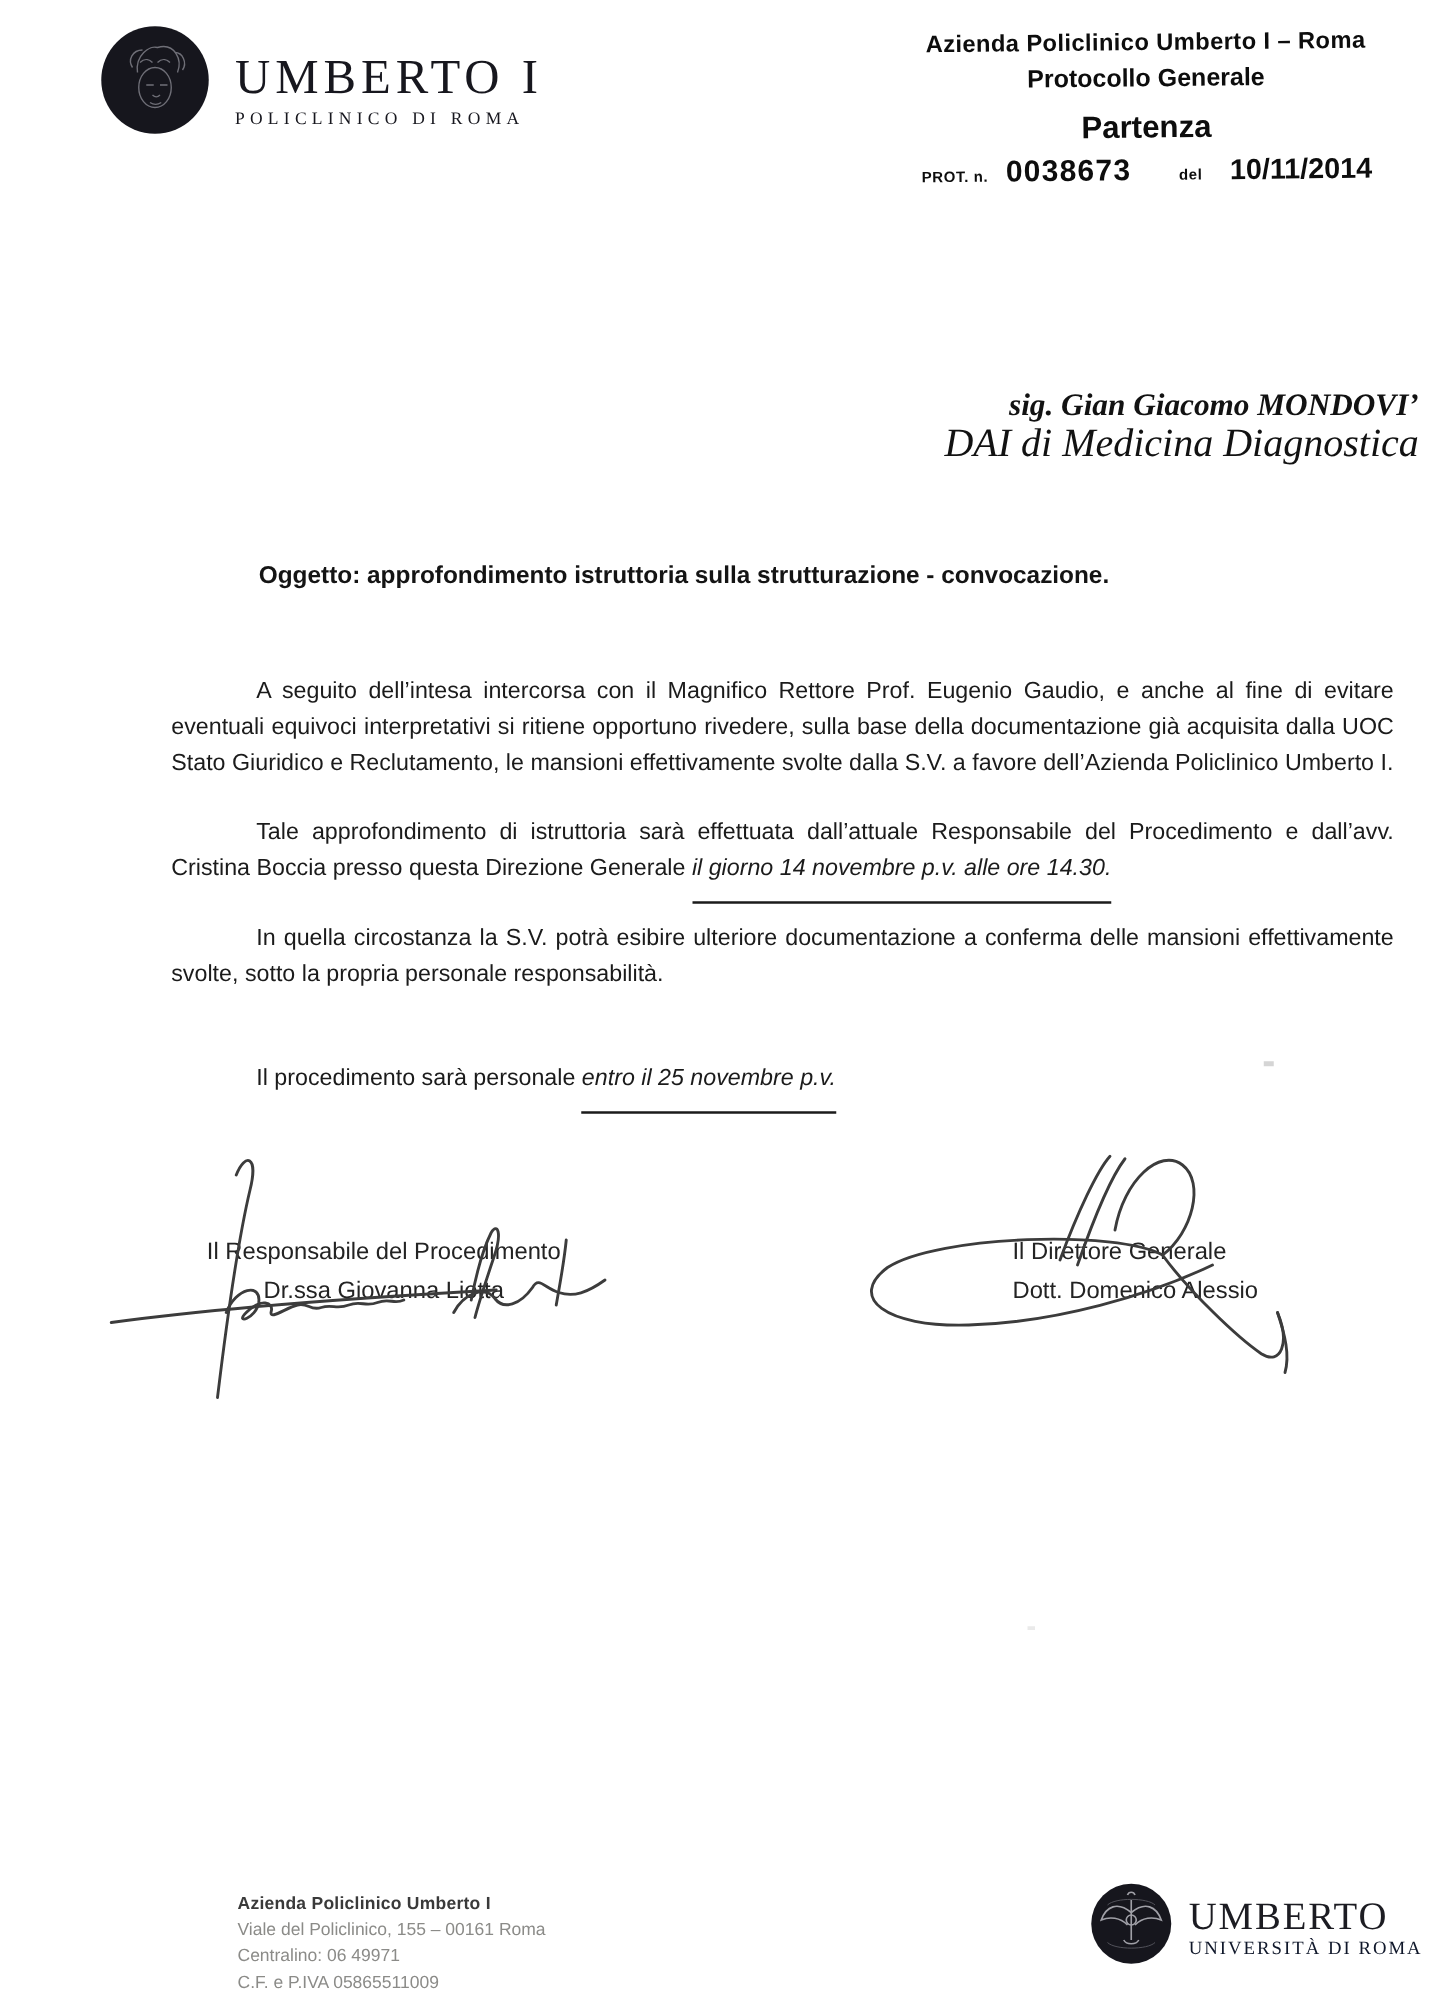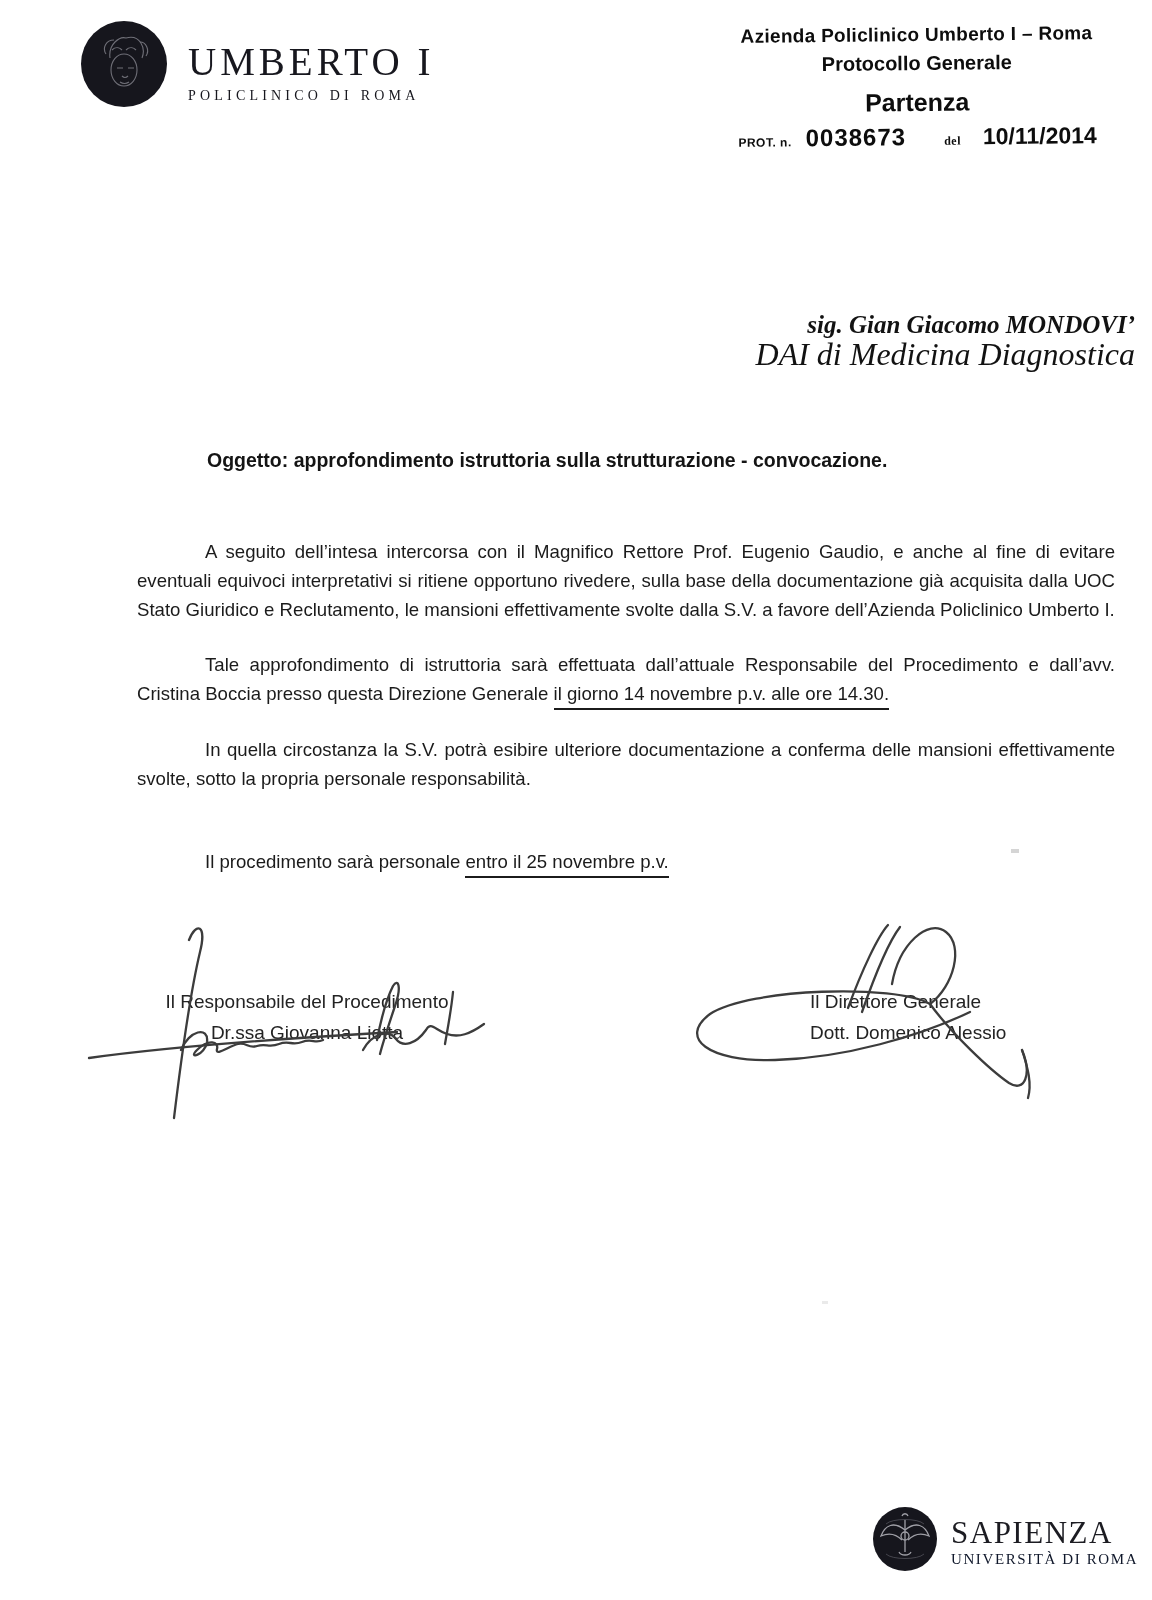--- a/index.html
+++ b/index.html
@@ -22,37 +22,37 @@
   }
   
   .stamp{position:absolute;top:24px;right:15px;width:440px;text-align:center;
     color:#0d0d0d;font-weight:bold;transform:rotate(-0.6deg);}
   .stamp-line1{font-size:19px;letter-spacing:0.3px;white-space:nowrap;}
   .stamp-line2{font-size:20px;margin-top:6px;}
   .stamp-line3{font-size:25px;margin-top:13px;}
   .stamp-prot{margin-top:6px;display:flex;align-items:baseline;justify-content:center;gap:0;white-space:nowrap;}
   .stamp-prot .sm{font-size:12px;letter-spacing:0.5px;}
   .stamp-prot .num{font-size:24px;letter-spacing:1px;margin-left:14px;}
-  .stamp-prot .del{font-size:12px;margin-left:38px;font-family:Liberation Serif, serif;}
+  .stamp-prot .del{font-size:12px;margin-left:38px;}
   .stamp-prot .date{font-size:23px;margin-left:22px;}
   
   .recipient{position:absolute;top:280px;right:17px;text-align:right;
     font-family:"Liberation Serif",serif;font-style:italic;color:#121212;}
   .recipient-name{font-size:25px;font-weight:bold;line-height:30px;margin-top:30px;}
   .recipient-dept{font-size:32px;line-height:29px;}
   
   .subject{position:absolute;left:207px;top:449px;font-size:19.5px;font-weight:bold;color:#141414;}
   
   .body-block{position:absolute;left:137px;top:537px;width:978px;
     font-size:18.6px;line-height:29px;text-align:justify;color:#1b1b1b;}
   .body-block p{margin:0;text-indent:68px;}
   .body-block p.p1{margin-bottom:26px;}
   .body-block p.p2{margin-bottom:27px;}
   .body-block p.p3{margin-bottom:54px;}
-  .u{border-bottom:2px solid #1b1b1b;padding-bottom:4px;}
+  .u{border-bottom:2px solid #1b1b1b;padding-bottom:17px;font-style:italic;}
   
   .sig-left{position:absolute;left:133px;top:986px;width:348px;text-align:center;
     font-size:19px;line-height:31px;color:#232323;}
   .sig-right{position:absolute;left:810px;top:986px;width:230px;text-align:left;
     font-size:19px;line-height:31px;color:#232323;}
   .sig-svg{position:absolute;pointer-events:none;}
   .sig-svg path{fill:none;stroke:#3c3c3c;stroke-width:2.3;stroke-linecap:round;}
   
   .footer-text{position:absolute;left:190px;top:1512px;font-size:14px;line-height:21px;}
   .footer-org{font-weight:bold;color:#3a3a3a;letter-spacing:0.2px;}
@@ -137,39 +137,45 @@
   </div>
   <svg class="sig-svg" style="left:680px;top:912px;" width="365" height="195" viewBox="0 0 365 195">
     <path d="M250,92 C215,72 70,76 30,102 C-2,126 28,150 95,148 C165,146 240,124 290,100"></path>
     <path d="M168,96 C182,58 198,24 208,13"></path>
     <path d="M182,100 C196,60 210,28 220,15"></path>
     <path d="M212,72 C219,32 248,6 266,20 C284,34 274,74 250,92"></path>
     <path d="M250,92 C272,122 310,158 329,171 C345,181 352,162 342,138"></path>
     <path d="M342,138 C348,156 352,172 348,186"></path>
   </svg>
 
+  <div class="footer-text">
+    <div class="footer-org">Azienda Policlinico Umberto I</div>
+    <div class="footer-muted">Viale del Policlinico, 155 – 00161 Roma</div>
+    <div class="footer-muted">Centralino: 06 49971</div>
+    <div class="footer-muted">C.F. e P.IVA 05865511009</div>
+  </div>
 
   <div class="sapienza">
     <svg class="sapienza-emblem" viewBox="0 0 66 66">
       <circle cx="33" cy="33" r="32" fill="#16161d"></circle>
       <g fill="none" stroke="#b9b9c0" stroke-width="1.3" opacity="0.85">
         <path d="M33,14 L33,46"></path>
         <path d="M33,24 C22,15 13,19 9,30 C16,27 24,28 30,34"></path>
         <path d="M33,24 C44,15 53,19 57,30 C50,27 42,28 36,34"></path>
         <path d="M27,46 C29,50 37,50 39,46"></path>
         <path d="M30,10 C31,7 35,7 36,10"></path>
         <circle cx="33" cy="30" r="4"></circle>
       </g>
       <g fill="none" stroke="#8d8d96" stroke-width="0.8" opacity="0.5">
         <path d="M14,48 C20,54 46,54 52,48"></path>
         <path d="M14,18 C20,12 46,12 52,18"></path>
       </g>
     </svg>
     <div class="sapienza-text">
-      <div class="sapienza-name">SAPIENZA</div>
+      <div class="sapienza-name">UMBERTO</div>
       <div class="sapienza-sub">UNIVERSITÀ DI ROMA</div>
     </div>
   </div>
 
   <div class="scan-speck" style="left:1011px;top:849px;width:8px;height:4px;"></div>
   <div class="scan-speck" style="left:822px;top:1301px;width:6px;height:3px;opacity:.3;"></div>
 
 </div>
 
 </body></html>

